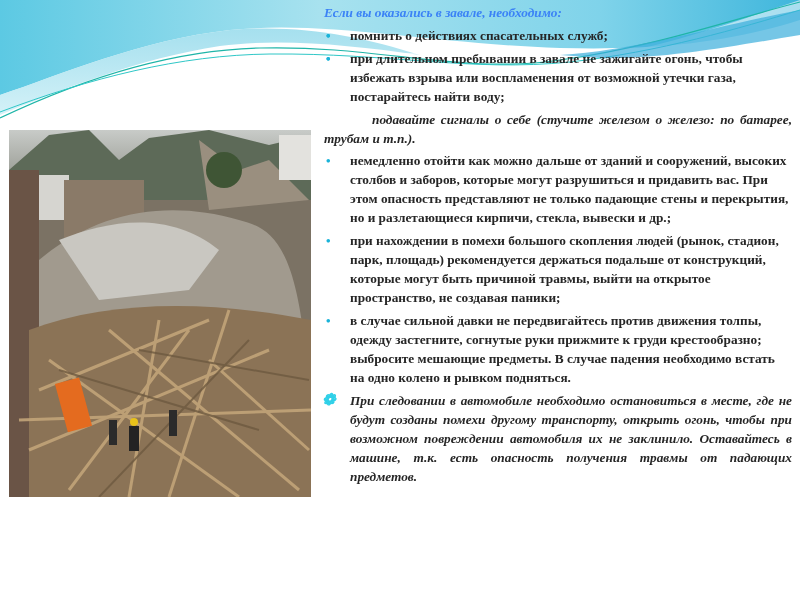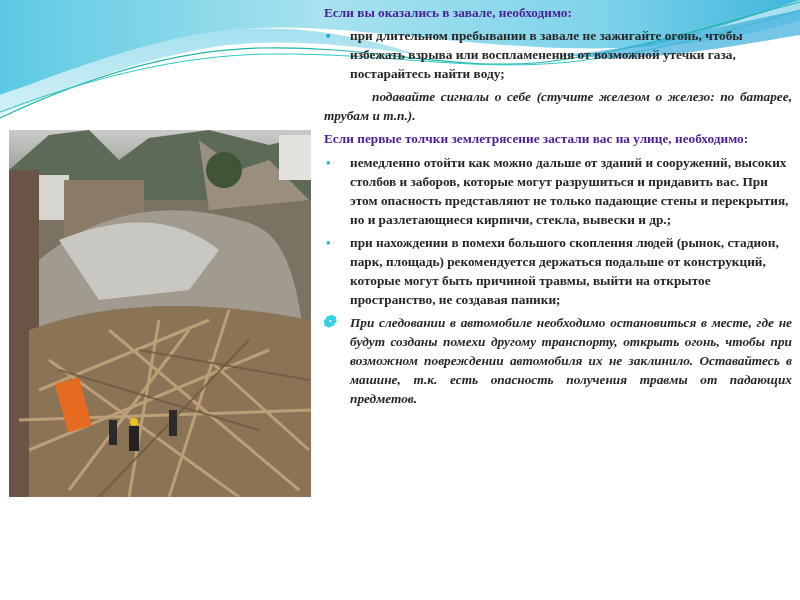--- a/index.html
+++ b/index.html
@@ -1,20 +1,20 @@
 <!DOCTYPE html>
 <html><head>
 <meta charset="utf-8">
 <style>
   html,body{margin:0;padding:0;}
   body{width:800px;height:600px;position:relative;overflow:hidden;background:#ffffff;font-family:"Liberation Serif","DejaVu Serif",serif;}
   .bg{position:absolute;left:0;top:0;width:800px;height:600px;z-index:0;}
   .photo{position:absolute;left:9px;top:130px;width:302px;height:367px;z-index:1;overflow:hidden;background:#6b6358;}
   .text{position:absolute;left:324px;top:3px;width:468px;z-index:2;color:#262626;font-weight:bold;font-size:13.3px;line-height:19px;}
-  .hd{color:#4c1d95;margin:0;}
+  .hd{color:#3b82f6;margin:0;font-style:italic;}
   ul{list-style:none;margin:0;padding:0;}
   li{position:relative;padding-left:26px;margin:3px 0 4px 0;}
   li .dot{position:absolute;left:2px;top:0;color:#1ab3d9;font-size:13px;}
   .justify{text-align:justify;font-style:italic;}
   .indent{text-indent:48px;margin:4px 0 3px 0;}
   .hd2{text-align:justify;margin:4px 0 5px 0;}
   li.big .dot{left:-2px;top:-1px;font-size:16px;color:#2fd0e8;}
 </style>
 </head>
 <body>
@@ -81,25 +81,24 @@
     <rect x="120" y="296" width="10" height="25" fill="#232323"></rect>
     <rect x="100" y="290" width="8" height="25" fill="#2b2b2b"></rect>
     <rect x="160" y="280" width="8" height="26" fill="#2b2b2b"></rect>
   </svg>
 </div>
 
 <div class="text">
   <p class="hd">Если вы оказались в завале, необходимо:</p>
   <ul>
     <li><span class="dot">•</span></li>
-    <li><span class="dot">•</span></li>
+    <li><span class="dot">•</span><span>помнить о действиях спасательных служб;</span></li>
     <li><span class="dot">•</span></li>
     <li><span class="dot">•</span><span>при длительном пребывании в завале не зажигайте огонь, чтобы избежать взрыва или воспламенения от возможной утечки газа, постарайтесь найти воду;</span></li>
   </ul>
   <p class="indent justify">подавайте сигналы о себе (стучите железом о железо: по батарее, трубам и т.п.).</p>
-  <p class="hd hd2">Если первые толчки землетрясение застали вас на улице, необходимо:</p>
   <ul>
     <li><span class="dot">•</span><span>немедленно отойти как можно дальше от зданий и сооружений, высоких столбов и заборов, которые могут разрушиться и придавить вас. При этом опасность представляют не только падающие стены и перекрытия, но и разлетающиеся кирпичи, стекла, вывески и др.;</span></li>
     <li><span class="dot">•</span><span>при нахождении в помехи большого скопления людей (рынок, стадион, парк, площадь) рекомендуется держаться подальше от конструкций, которые могут быть причиной травмы, выйти на открытое пространство, не создавая паники;</span></li>
-    <li><span class="dot">•</span></li>
+    <li><span class="dot">•</span><span>в случае сильной давки не передвигайтесь против движения толпы, одежду застегните, согнутые руки прижмите к груди крестообразно; выбросите мешающие предметы. В случае падения необходимо встать на одно колено и рывком подняться.</span></li>
     <li class="big justify"><span class="dot">❁</span><span>При следовании в автомобиле необходимо остановиться в месте, где не будут созданы помехи другому транспорту, открыть огонь, чтобы при возможном повреждении автомобиля их не заклинило. Оставайтесь в машине, т.к. есть опасность получения травмы от падающих предметов.</span></li>
   </ul>
 </div>
 
 </body></html>

